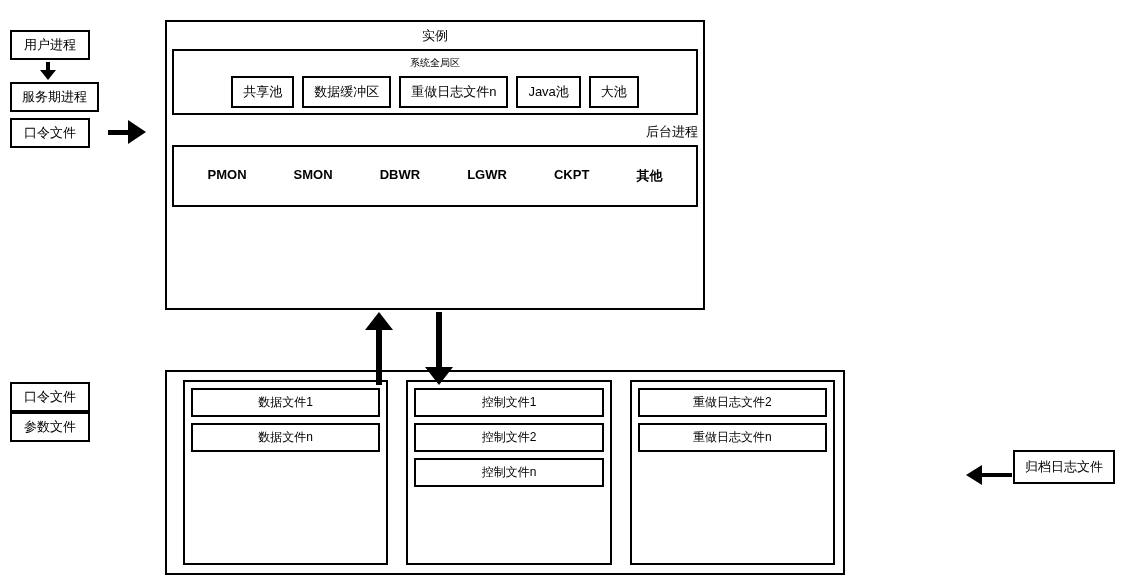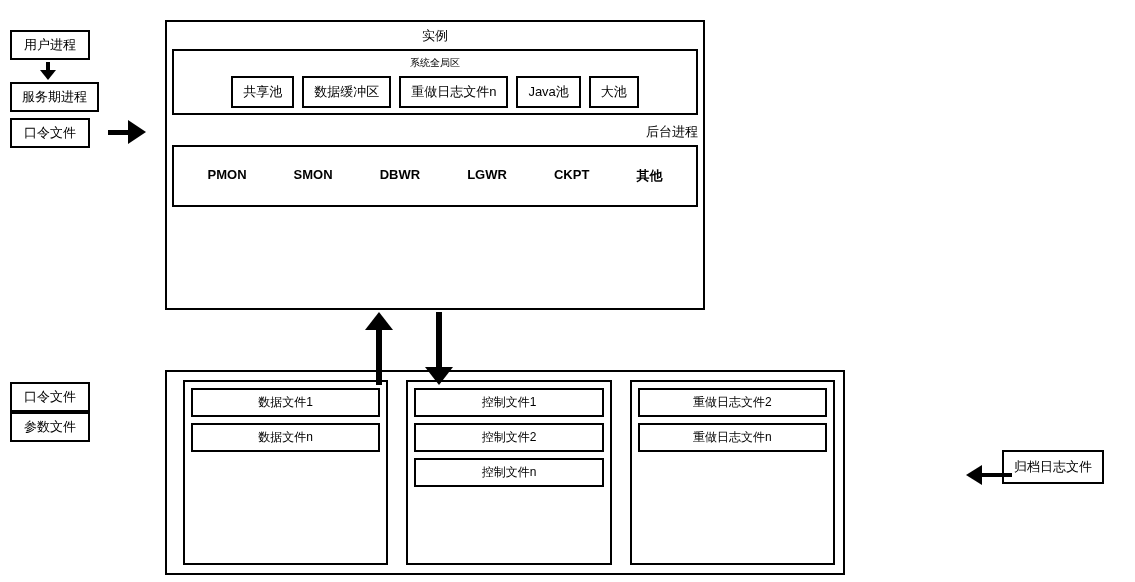--- a/index.html
+++ b/index.html
@@ -250,20 +250,20 @@
       <div class="file-item">重做日志文件2</div>
       <div class="file-item">重做日志文件n</div>
     </div>
   </div>
 
   <div class="left-file-labels">
     <div class="label-box">口令文件</div>
     <div class="label-box" style="">参数文件</div>
   </div>
 
-  <div class="archive-label-box" style="top:440px;right:16px;">归档日志文件</div>
+  <div class="archive-label-box" style="top:440px;right:5px;">归档日志文件</div>
 
   <div style="position:absolute;right:108px;top:455px;display:flex;align-items:center;">
     <div style="width:0;height:0;border-top:10px solid transparent;border-bottom:10px solid transparent;border-right:16px solid #000;"></div>
     <div style="width:30px;height:4px;background:#000;"></div>
   </div>
 
 </div>
 
 </body></html>

